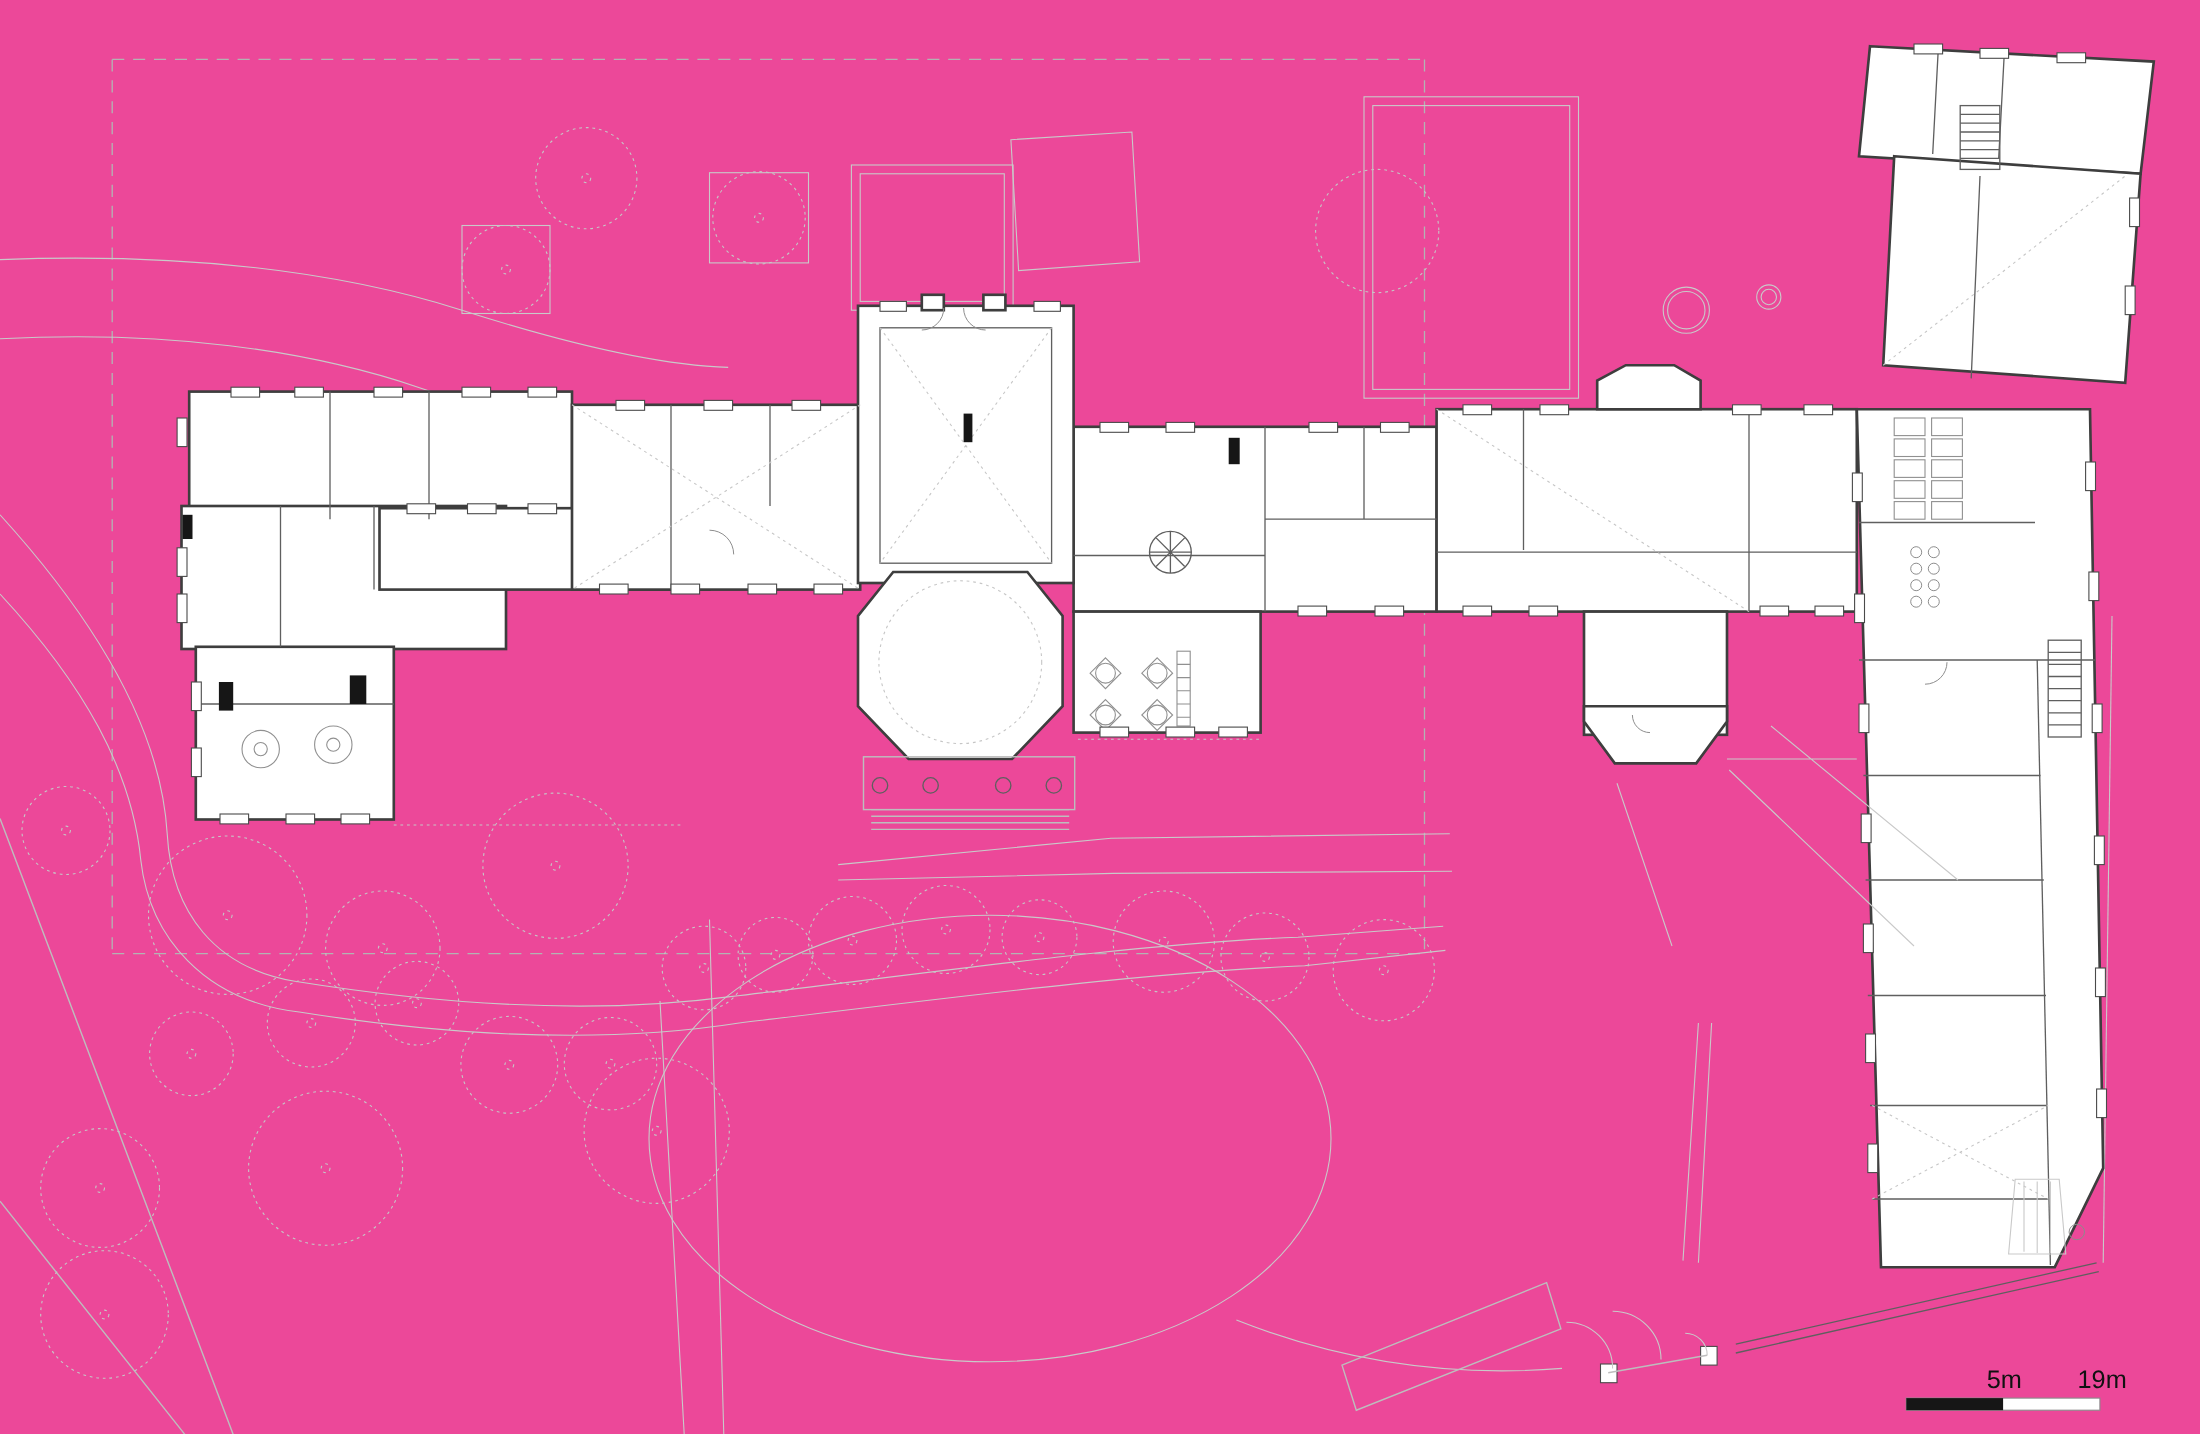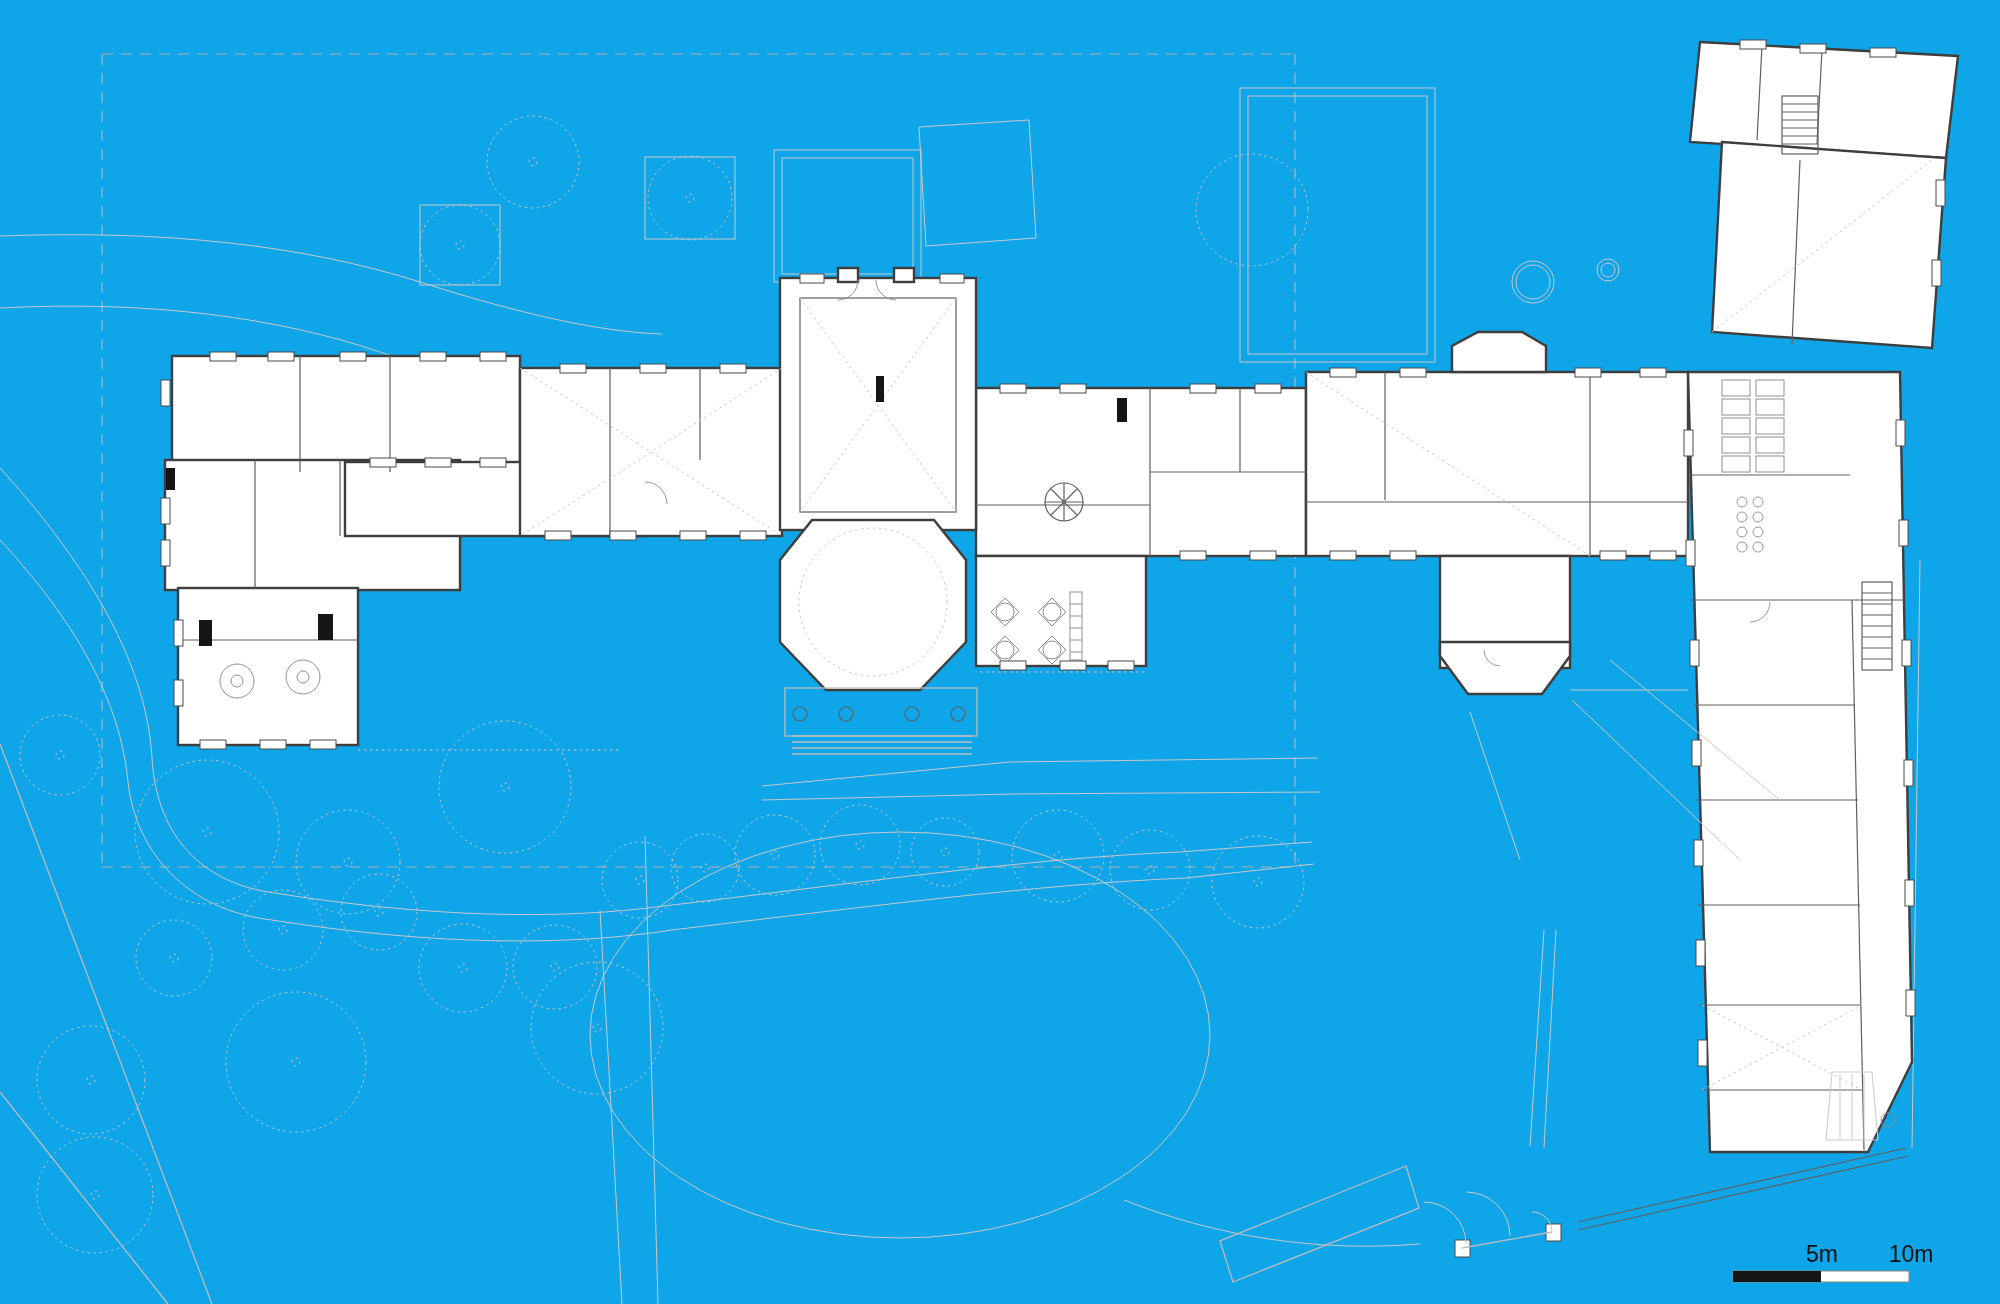--- a/index.html
+++ b/index.html
@@ -1,17 +1,17 @@
 <!DOCTYPE html>
 <html><head>
 <meta charset="utf-8">
 <style>
   html,body{margin:0;padding:0;background:#ffffff;}
   .stage{
-    position:relative;width:2000px;height:1304px;background:#0ea5e9;overflow:hidden;
+    position:relative;width:2000px;height:1304px;background:#ec4899;overflow:hidden;
     font-family:"Liberation Sans", sans-serif;
   }
   .stage svg{position:absolute;left:0;top:0;}
   .scale-label{
     position:absolute;top:1242px;font-size:23px;line-height:24px;color:#111;
     transform:translateX(-50%);white-space:nowrap;
     font-family:"Liberation Sans", sans-serif;
   }
 </style>
 </head>
@@ -250,14 +250,14 @@
         <circle stroke="#8c8c8c" stroke-width="0.9" fill="none" cx="1758" cy="517" r="5"></circle>
         <circle stroke="#8c8c8c" stroke-width="0.9" fill="none" cx="1758" cy="532" r="5"></circle>
         <circle stroke="#8c8c8c" stroke-width="0.9" fill="none" cx="1758" cy="547" r="5"></circle>
       </g>
       <g>
         <rect stroke="#8a8a8a" stroke-width="1" fill="#ffffff" x="1733" y="1271" width="176" height="11"></rect>
         <rect stroke="none" stroke-width="0" fill="#161616" x="1733" y="1271" width="88" height="11"></rect>
       </g>
     </svg>
   <span class="scale-label" style="left:1822px;">5m</span>
-  <span class="scale-label" style="left:1911px;">10m</span>
+  <span class="scale-label" style="left:1911px;">19m</span>
 </div>
 
 </body></html>

